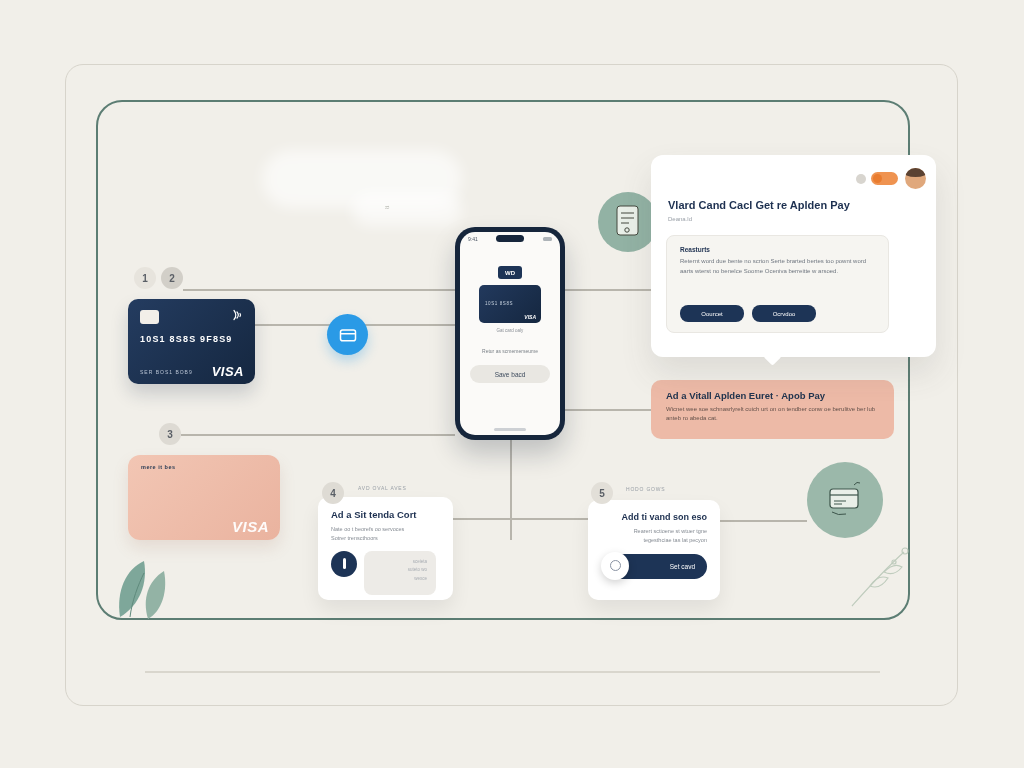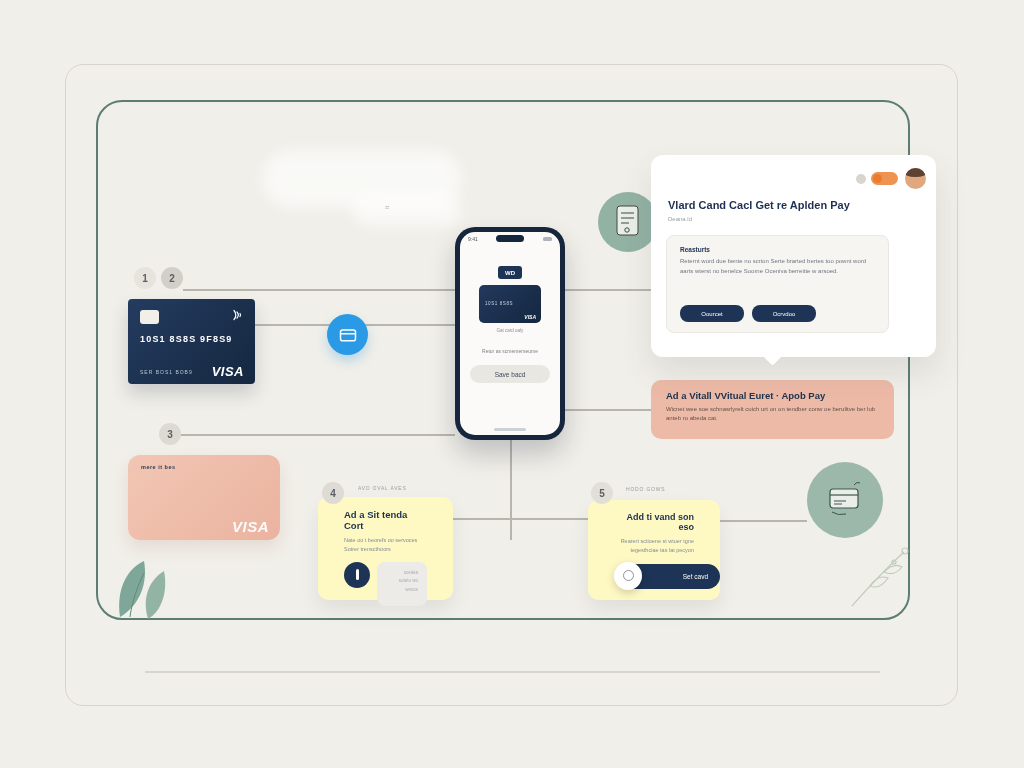--- a/index.html
+++ b/index.html
@@ -14,21 +14,21 @@
 
   .blob { background:rgba(255,255,255,.6); border-radius:40px; filter:blur(7px); }
   .scribble { font-size:8px; color:#a9aaa2; transform:rotate(-8deg); }
 
   .line-h { position:absolute; height:1.5px; background:#b8b5ac; }
   .line-v { position:absolute; width:1.5px; background:#b8b5ac; }
 
   .step { position:absolute; width:22px; height:22px; border-radius:50%; display:flex; align-items:center; justify-content:center; font-size:10px; font-weight:bold; color:#5a5f66; }
 
   
-  .navy-card { left:128px; top:299px; width:127px; height:85px; border-radius:4px;
+  .navy-card { left:128px; top:299px; width:127px; height:85px; border-radius:10px;
     background:linear-gradient(135deg,#243c60,#152740); box-shadow:0 10px 18px rgba(30,45,70,.18); }
   .chip { position:absolute; left:12px; top:11px; width:19px; height:14px; background:#f2efe9; border-radius:3px; }
   .cc-number { position:absolute; left:12px; top:35px; color:#fff; font-size:9px; font-weight:bold; letter-spacing:1.2px; }
   .cc-sub { position:absolute; left:12px; bottom:9px; color:#b9c4d4; font-size:5px; letter-spacing:1px; }
   .visa { position:absolute; right:11px; bottom:5px; color:#fff; font-size:13px; font-weight:800; font-style:italic; letter-spacing:.5px; }
 
   
   .pink-card { left:128px; top:455px; width:152px; height:85px; border-radius:12px;
     background:linear-gradient(135deg,#f2c6b4,#eab39f); box-shadow:0 8px 16px rgba(160,110,90,.15); }
   .pink-card .label { position:absolute; left:13px; top:9px; font-size:5.5px; font-weight:bold; color:#2a3c55; letter-spacing:.5px; }
@@ -74,21 +74,21 @@
   .m-btn { width:64px; height:17px; background:#1d3456; border-radius:8px; color:#fff; font-size:6px;
     display:flex; align-items:center; justify-content:center; cursor:pointer; }
   .m-pointer { position:absolute; bottom:-6px; left:115px; width:13px; height:13px; background:#fff; transform:rotate(45deg); border-radius:2px; }
 
   
   .note { left:651px; top:380px; width:243px; height:59px; background:#edbaa7; border-radius:10px; padding:10px 15px; z-index:3; }
   .note-title { font-size:9.5px; font-weight:bold; color:#22354f; margin-bottom:4px; }
   .note-text { font-size:6px; color:#64514a; line-height:1.55; width:215px; }
 
   
-  .wcard { background:#fef9c3; border-radius:10px; box-shadow:0 10px 20px rgba(0,0,0,.07); padding:12px 26px; z-index:3; }
+  .wcard { background:#ffffff; border-radius:10px; box-shadow:0 10px 20px rgba(0,0,0,.07); padding:12px 13px; z-index:3; }
   .wcard1 { left:318px; top:497px; width:135px; height:103px; }
   .wcard2 { left:588px; top:500px; width:132px; height:100px;text-align:right; }
   .overline { position:absolute; font-size:5px; color:#9aa0a7; letter-spacing:.8px; }
   .w-title { font-size:9.5px; font-weight:bold; color:#1d3050; margin-bottom:5px; }
   .w-line { font-size:5.5px; color:#858b93; line-height:1.6; }
   .w-row { display:flex; margin-top:8px; }
   .info-circle { width:26px; height:26px; border-radius:50%; background:#1d3456; display:flex; align-items:center; justify-content:center; flex:none; }
   .info-bar { width:3px; height:11px; background:#fff; border-radius:2px; }
   .ghost { margin-left:7px; width:72px; height:44px; background:#edebe7; border-radius:8px; padding:7px 9px;
     text-align:right; font-size:4.5px; color:#a8adb3; line-height:1.9; }
@@ -192,21 +192,21 @@
       <div class="m-pt">Reternt word due bente no scrion Serte brarted bertes too pownt word aarts wterst no benelce Soorne Oceniva berreitte w arsoed.</div>
       <div class="m-btns">
         <div class="m-btn">Oourcet</div>
         <div class="m-btn">Ocrvdoo</div>
       </div>
     </div>
     <div class="m-pointer"></div>
   </div>
 
   <div class="abs note">
-    <div class="note-title">Ad a Vitall VVitual Euret · Apob Pay</div>
+    <div class="note-title">Ad a Vitall Aplden Euret · Apob Pay</div>
     <div class="note-text">Wicnet wee soe schnasrlyrelt cuich urt on on tendber conw oe berulitve ber lub anteb ro abeda cat.</div>
   </div>
 
   <div class="abs pink-card">
     <div class="label">mere it bes</div>
     <div class="visa">VISA</div>
   </div>
 
   <div class="overline" style="left:358px; top:485px; z-index:4;">AVD OVAL AVES</div>
   <div class="abs wcard wcard1">

